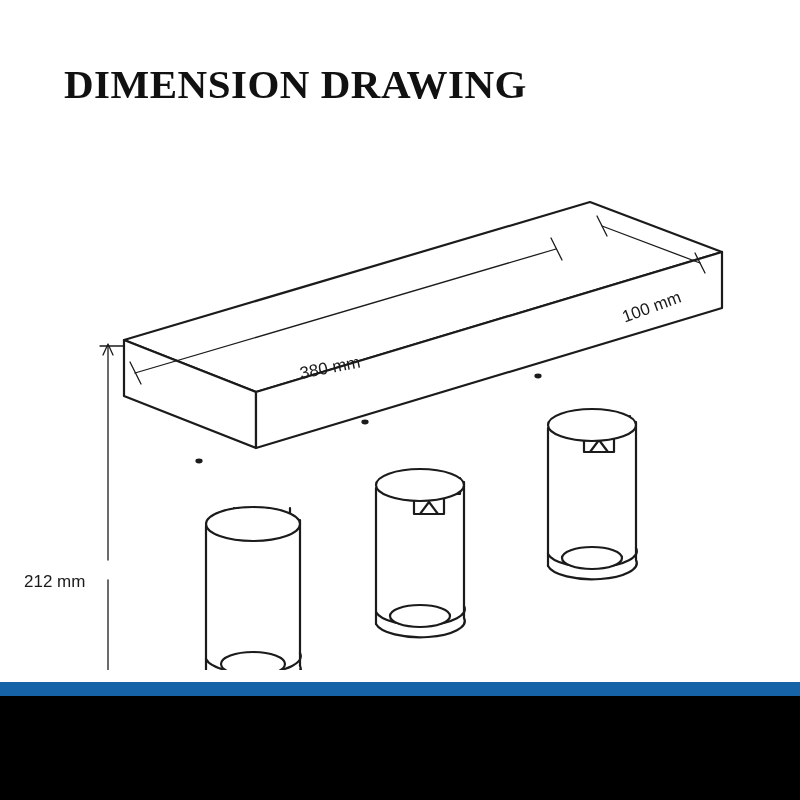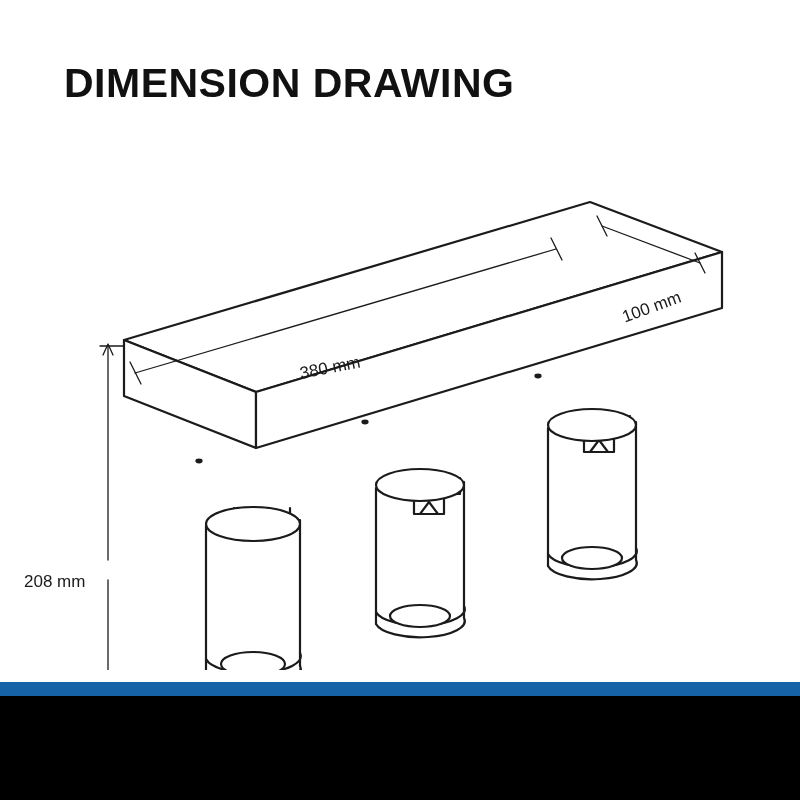--- a/index.html
+++ b/index.html
@@ -25,20 +25,21 @@
   
   .title {
     position: absolute;
     left: 64px;
     top: 60px;
     font-size: 41px;
     font-weight: bold;
     letter-spacing: 0.5px;
     color: #111111;
     white-space: nowrap;
+    font-family: Liberation Serif, serif;
   }
 
   
   .drawing {
     position: absolute;
     left: 0;
     top: 130px;
     width: 800px;
     height: 540px;
   }
@@ -174,21 +175,21 @@
           <line x1="206" y1="585" x2="198" y2="585"></line>
           <line x1="300" y1="585" x2="308" y2="585"></line>
           <path d="M197,580 L186,585 L197,590" fill="none"></path>
           <path d="M309,580 L320,585 L309,590" fill="none"></path>
         </g>
       </g>
     </svg>
 
     <div class="dim-label dim-380">380 mm</div>
     <div class="dim-label dim-100">100 mm</div>
-    <div class="dim-label dim-123">208 mm</div>
+    <div class="dim-label dim-123">212 mm</div>
     <div class="dim-label dim-57">Ø57 mm</div>
   </div>
 
   <div class="footer-accent"></div>
 
   <div class="footer">
     
 
     
   </div>

